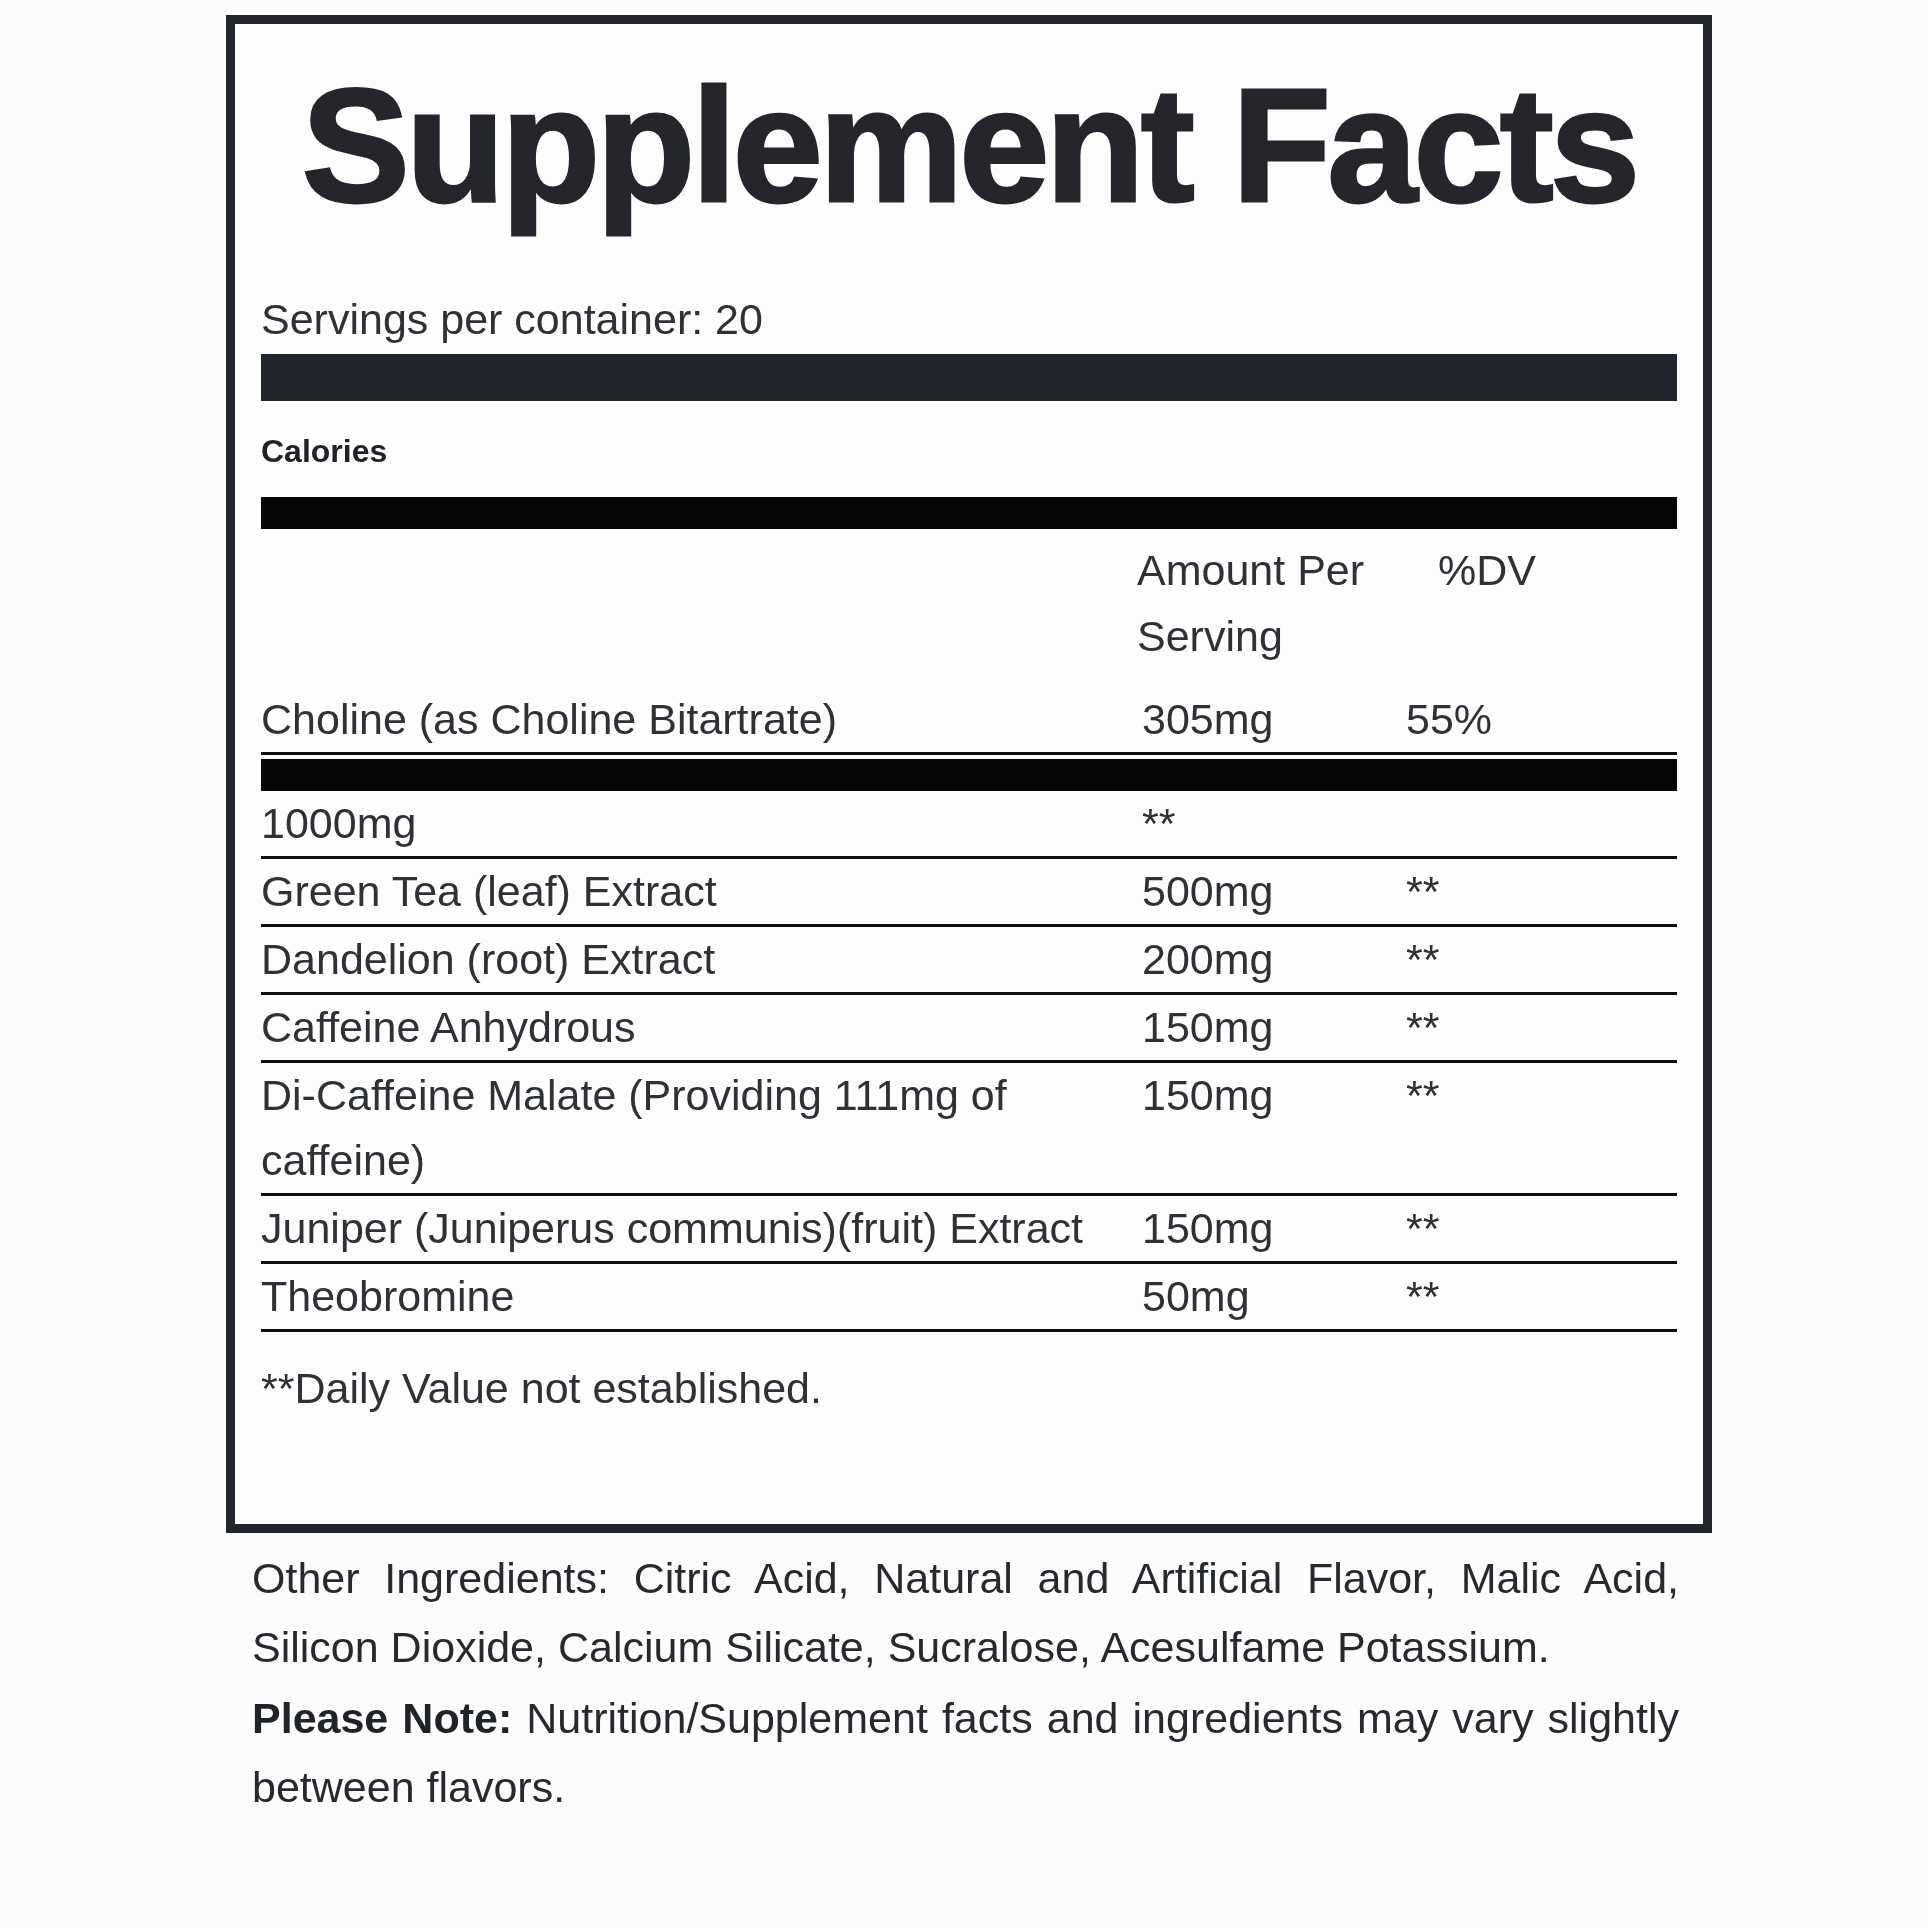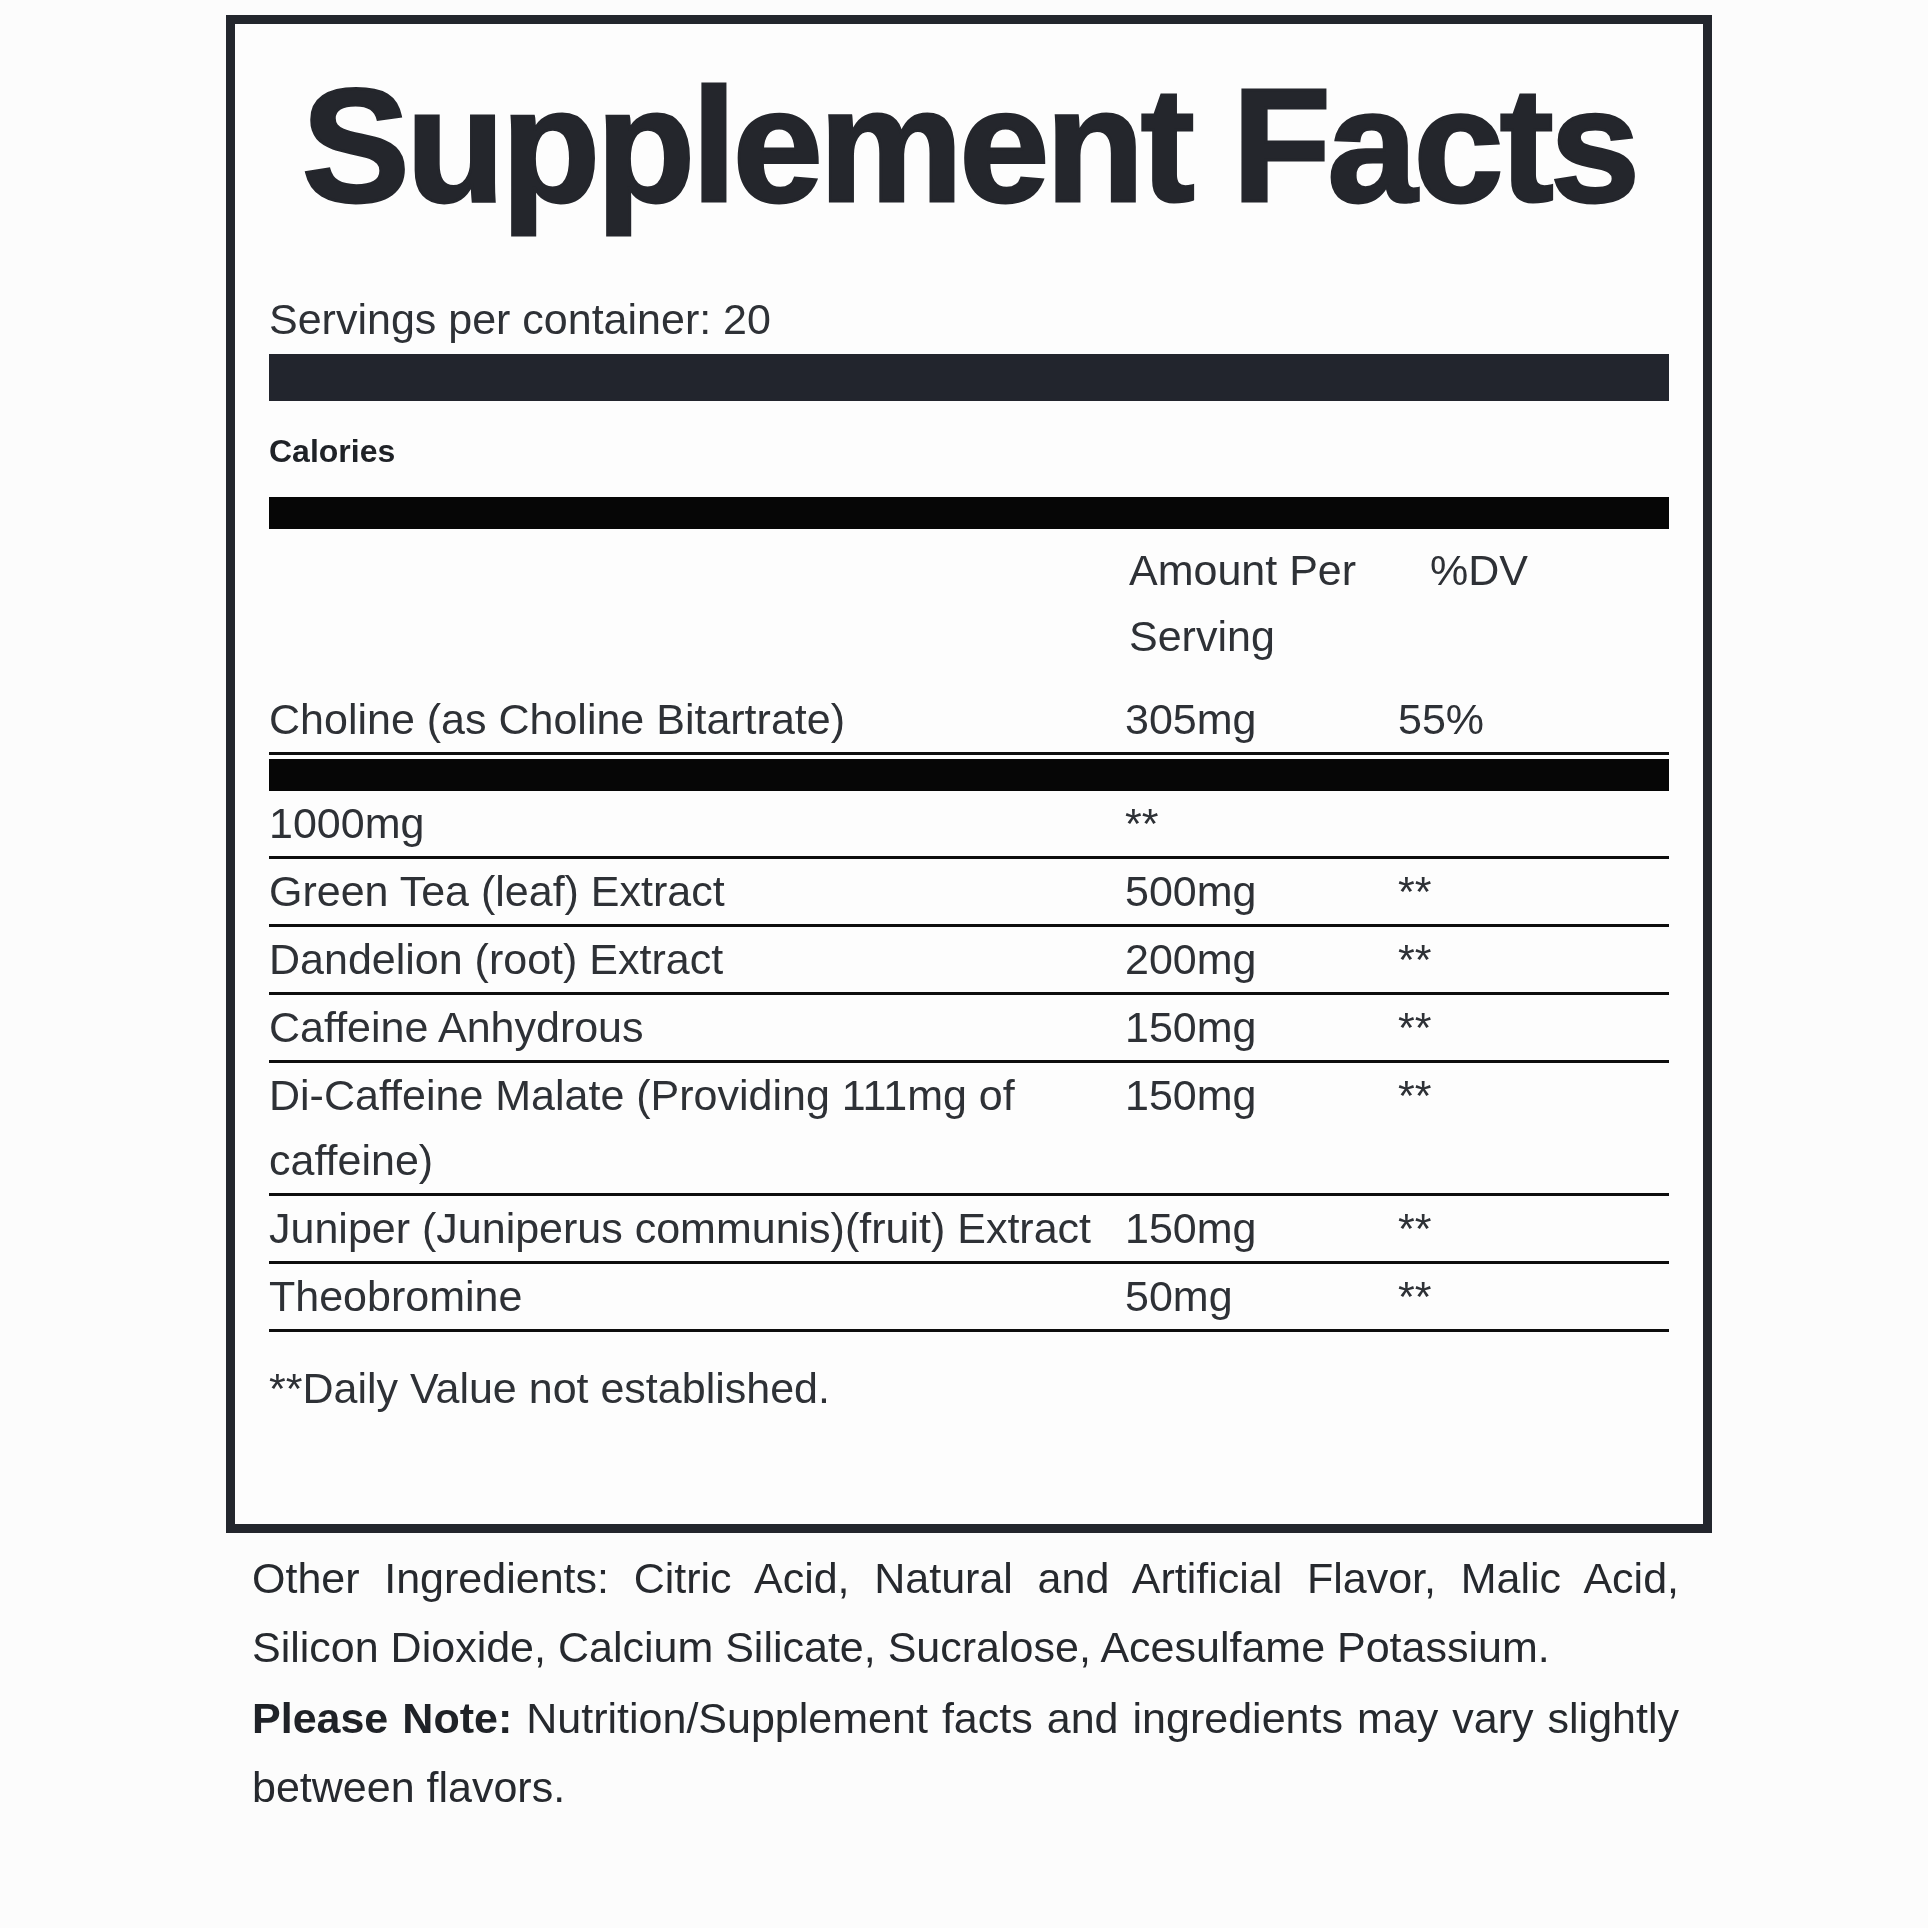--- a/index.html
+++ b/index.html
@@ -4,35 +4,35 @@
 <style>
   html,body{margin:0;padding:0;background:#f5f5f5;}
   .page{
     position:relative;width:1928px;height:1928px;background:#fcfcfc;
     font-family:"Liberation Sans","DejaVu Sans",sans-serif;color:#2e3136;
     overflow:hidden;
   }
   .facts-box{
     position:absolute;left:226px;top:15px;width:1486px;height:1518px;
     box-sizing:border-box;border:9.4px solid #23262d;background:#fdfdfd;
-    padding:0 34px;
+    padding:0 26px;
   }
   .title{
     margin:32px 0 0;text-align:center;font-size:162px;line-height:1.1;
     font-weight:bold;letter-spacing:-3.8px;color:#24262c;
     -webkit-text-stroke:2.8px #24262c;white-space:nowrap;
   }
   .serving{margin-top:51px;font-size:43px;line-height:69px;}
   .bar{width:100%;}
   .bar-charcoal{height:47px;background:#22252d;}
   .bar-black{height:32px;background:#060606;}
   .calories{margin-top:17px;font-size:32px;line-height:66px;font-weight:bold;color:#1f2227;}
   .bar2{margin-top:13px;}
   .hdr{margin-top:7.5px;display:grid;grid-template-columns:1fr 301px 239px;font-size:43px;line-height:66px;}
-  .grid-row{display:grid;grid-template-columns:1fr 264px 271px;font-size:43px;line-height:66px;align-items:start;gap:9px;}
+  .grid-row{display:grid;grid-template-columns:1fr 264px 271px;font-size:43px;line-height:66px;align-items:start;}
   .amt,.dv{}
   .choline{margin-top:17px;}
   .bar3wrap{border-top:3.8px solid #0e0e0e;padding-top:4.7px;}
   .rows .grid-row{line-height:65px;border-bottom:3.8px solid #0e0e0e;}
   .footnote{margin-top:22.6px;font-size:43px;line-height:66px;}
   .below{
     position:absolute;left:250px;top:1542px;width:1431px;
     font-size:43px;line-height:69px;text-align:justify;color:#26292e;
   }
   .below p{margin:2px;}

